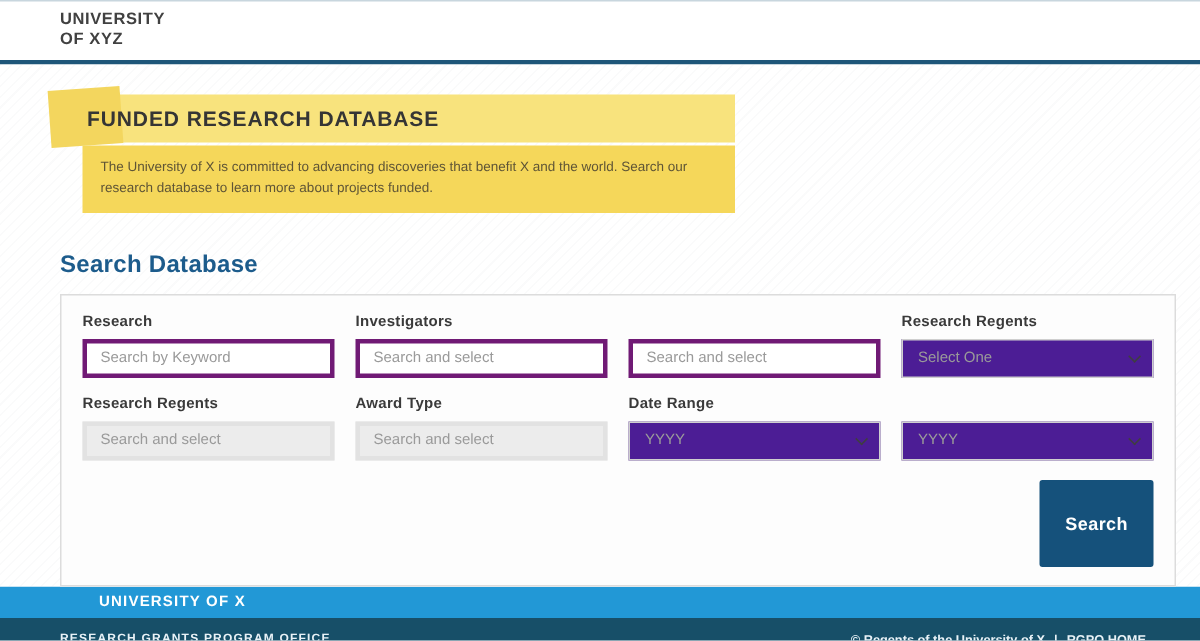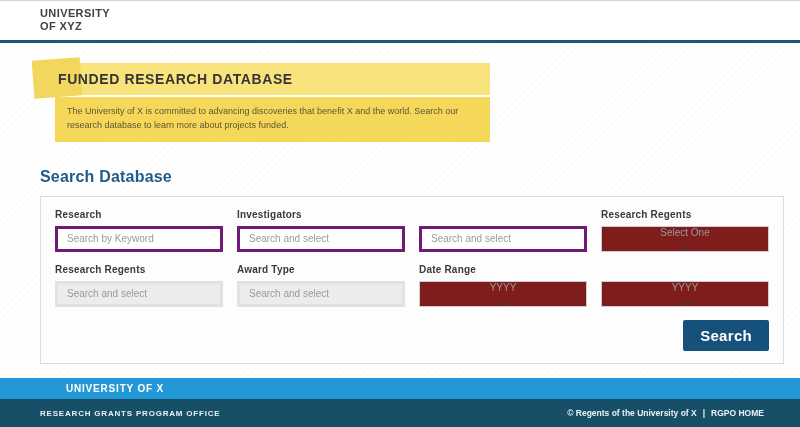--- a/index.html
+++ b/index.html
@@ -82,38 +82,38 @@
   .text-input {
     height:26px; width:100%;
     border:3px solid #701a75; background:#ffffff;
     font-family:"Liberation Sans", sans-serif;
     font-size:10px; color:#555; padding:0 9px; outline:none;
   }
   .text-input::placeholder { color:#9a9a9a; }
   .text-input.disabled { background:#ececec; border-color:#e2e2e2; }
   .select-box {
     height:26px; width:100%;
-    border:1px solid #cfcfcf; background:#7f1d1d;
+    border:1px solid #cfcfcf; background:#4c1d95;
     display:flex; align-items:center; justify-content:space-between;
-    padding:0 10px; cursor:pointer;flex-direction:column;
+    padding:0 10px; cursor:pointer;
   }
   .select-value { font-size:10px; color:#9a9a9a; }
   .chev {
     width:6px; height:6px;
     border-right:1.6px solid #3f3f3f; border-bottom:1.6px solid #3f3f3f;
     transform:rotate(45deg) translateY(-2px);
     flex:none;
   }
   .button-row { display:flex; justify-content:flex-end; margin-top:13px; }
   .search-btn {
     background:#15517b; color:#ffffff;
     border:none; border-radius:2px;
     font-family:"Liberation Sans", sans-serif;
-    font-size:15px; font-weight:bold;
-    padding:7px 17px; cursor:pointer; letter-spacing:0.3px;
+    font-size:12px; font-weight:bold;
+    padding:22px 17px; cursor:pointer; letter-spacing:0.3px;
   }
 
   
   .footer { flex:none; }
   .footer-blue {
     height:21px; background:#2298d6;
     display:flex; align-items:center;
     padding-left:40px;
   }
   .footer-blue .f-uni { color:#ffffff; font-size:10px; font-weight:bold; letter-spacing:0.8px;padding-left:26px; }

